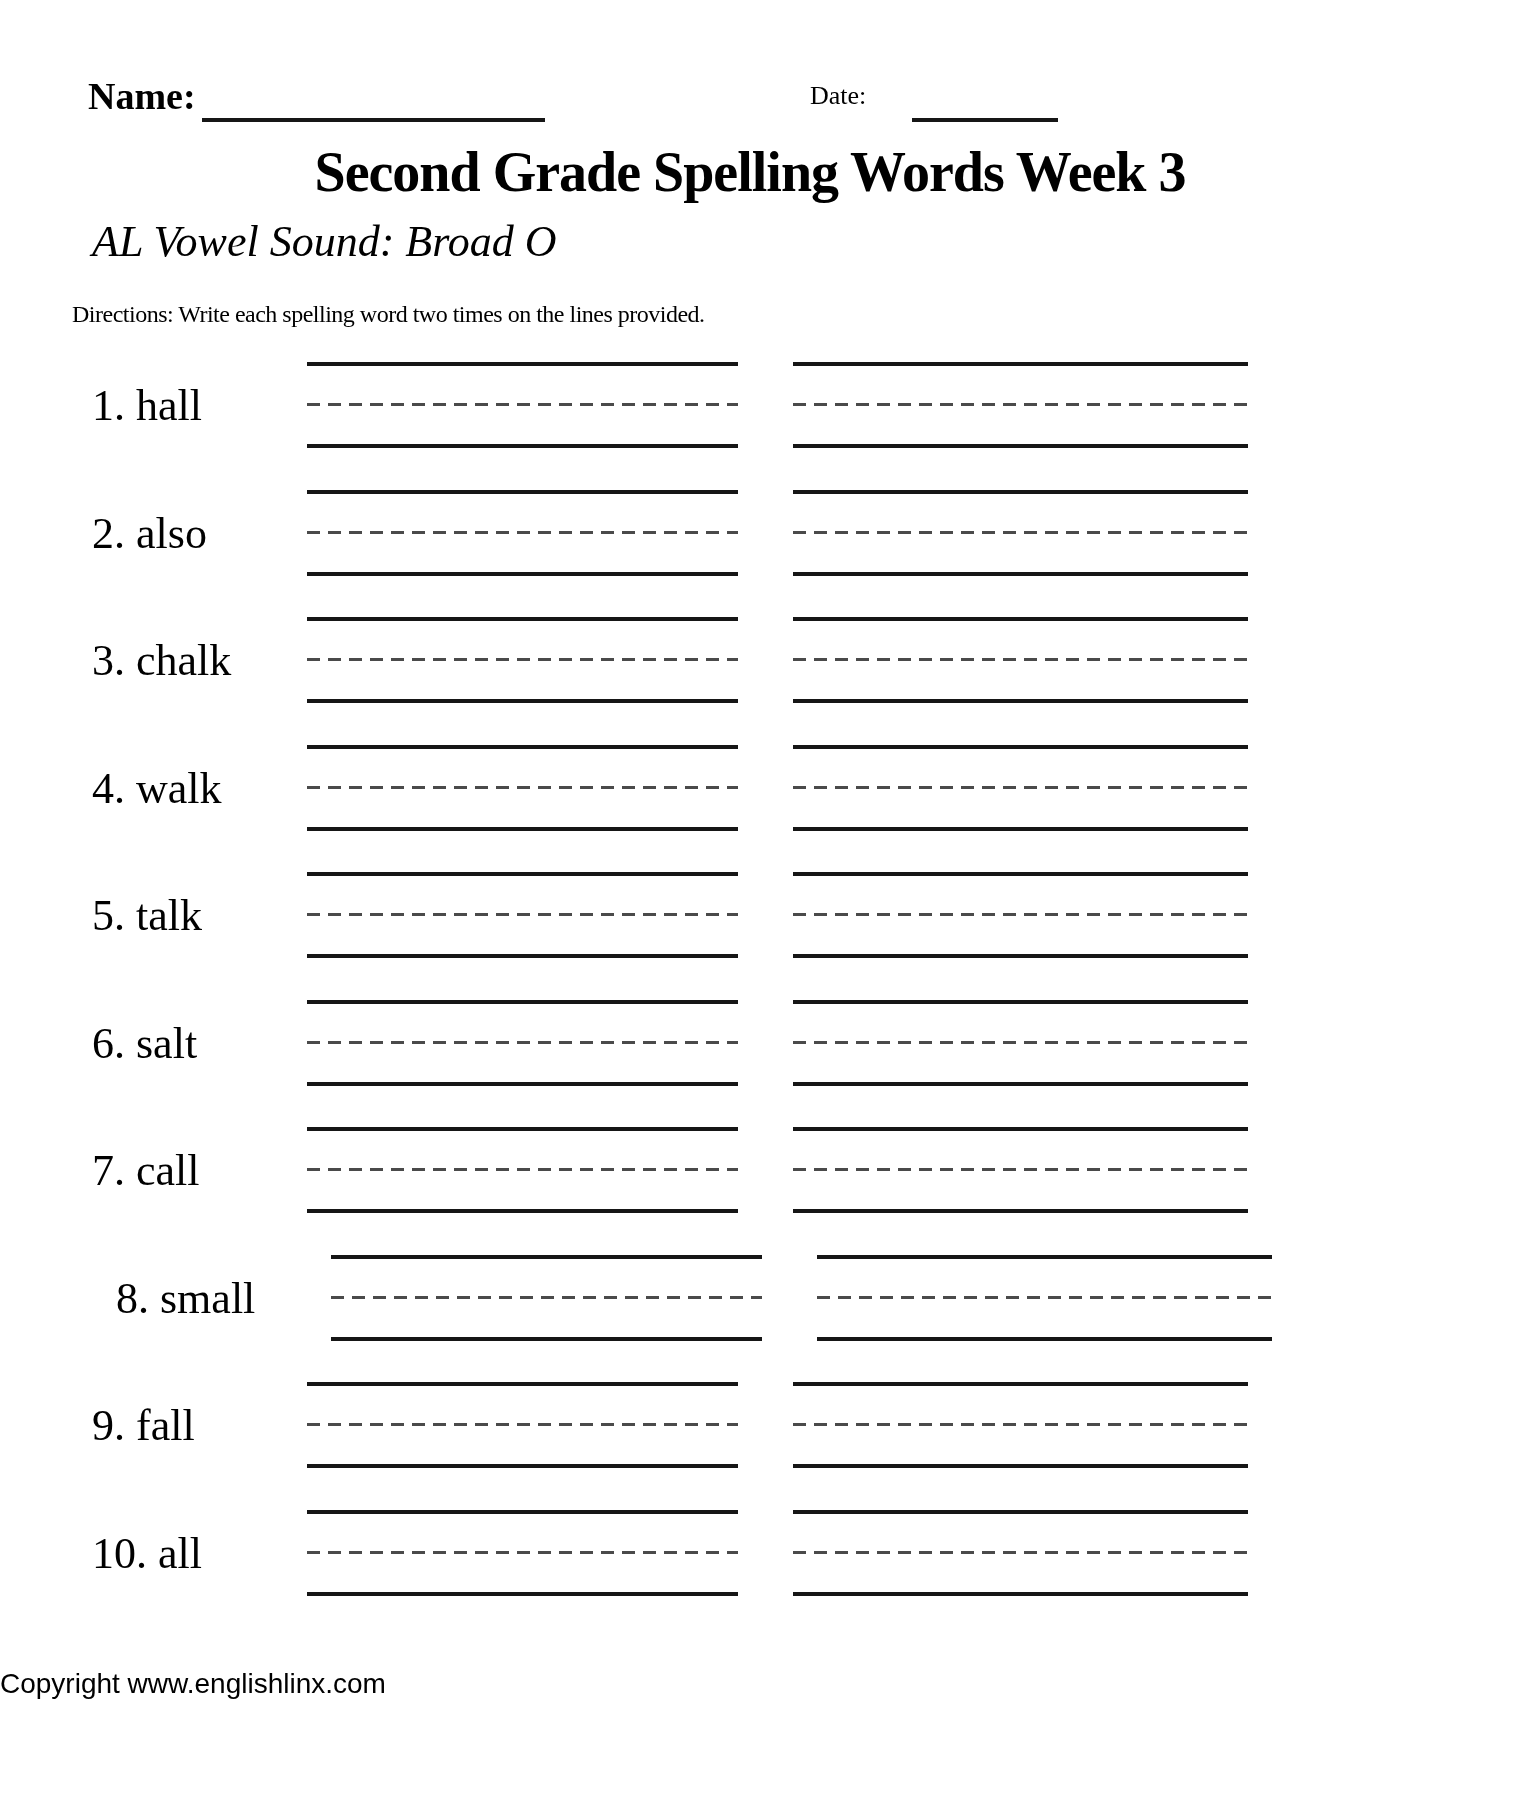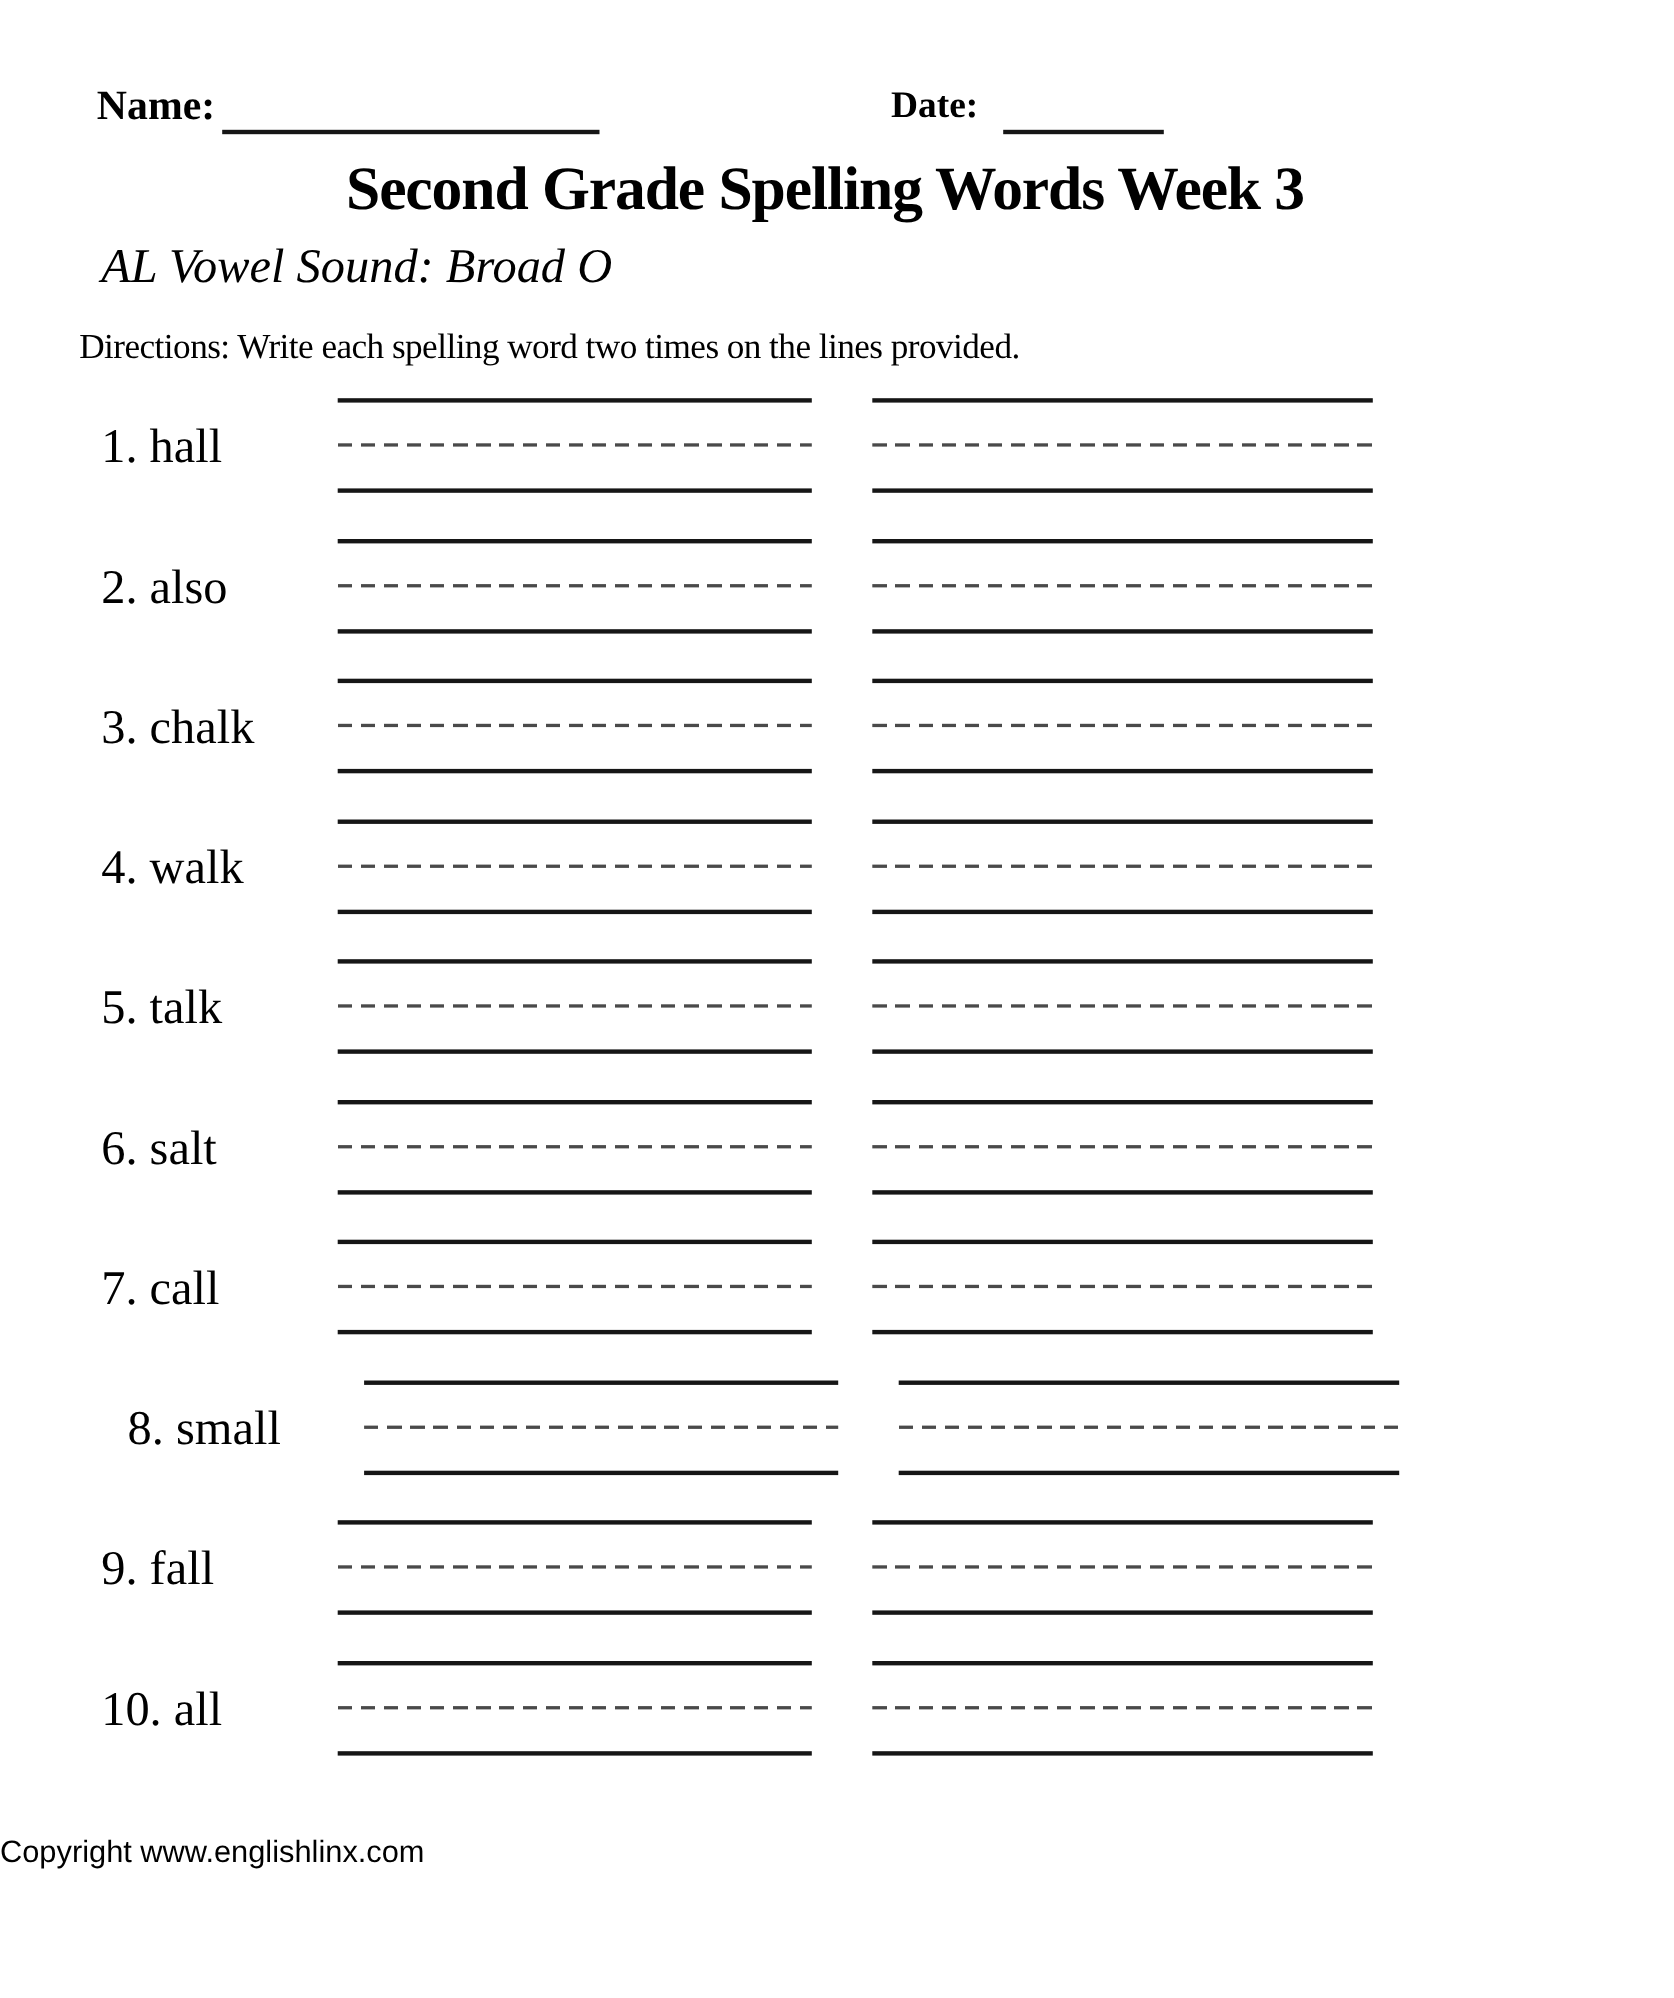--- a/index.html
+++ b/index.html
@@ -18,39 +18,39 @@
   .name-label {
     position: absolute; left: 88px; top: 74px;
     font-size: 38px; font-weight: bold; line-height: 44px;
   }
   .name-blank-line {
     position: absolute; left: 202px; top: 118px; width: 343px; height: 4px;
     background: var(--line-solid, #161616);
   }
   .date-label {
     position: absolute; left: 810px; top: 74px;
-    font-size: 34px; font-weight: bold; line-height: 44px;
+    font-size: 26px; font-weight: normal; line-height: 44px;
   }
   .date-blank-line {
     position: absolute; left: 912px; top: 118px; width: 146px; height: 4px;
     background: var(--line-solid, #161616);
   }
 
   .worksheet-title {
     position: absolute; left: 0; top: 146px; width: 1500px;
     text-align: center; font-size: 56px; font-weight: bold;
     letter-spacing: -1px; line-height: 52px;
   }
   .worksheet-subtitle {
     position: absolute; left: 92px; top: 220px;
     font-size: 44px; font-style: italic; line-height: 44px;
   }
   .directions {
     position: absolute; left: 72px; top: 290px;
-    font-size: 32px; letter-spacing: -0.5px; line-height: 48px;
+    font-size: 24px; letter-spacing: -0.5px; line-height: 48px;
     white-space: nowrap;
   }
 
   
   .word-rows { position: absolute; left: 0; top: 0; width: 1522px; height: 1816px; }
   .word-row { position: absolute; left: 0; width: 1522px; height: 86px; }
   .word-label {
     position: absolute; left: 92px; top: 0; height: 86px;
     display: flex; align-items: center;
     font-size: 44px; white-space: nowrap;

